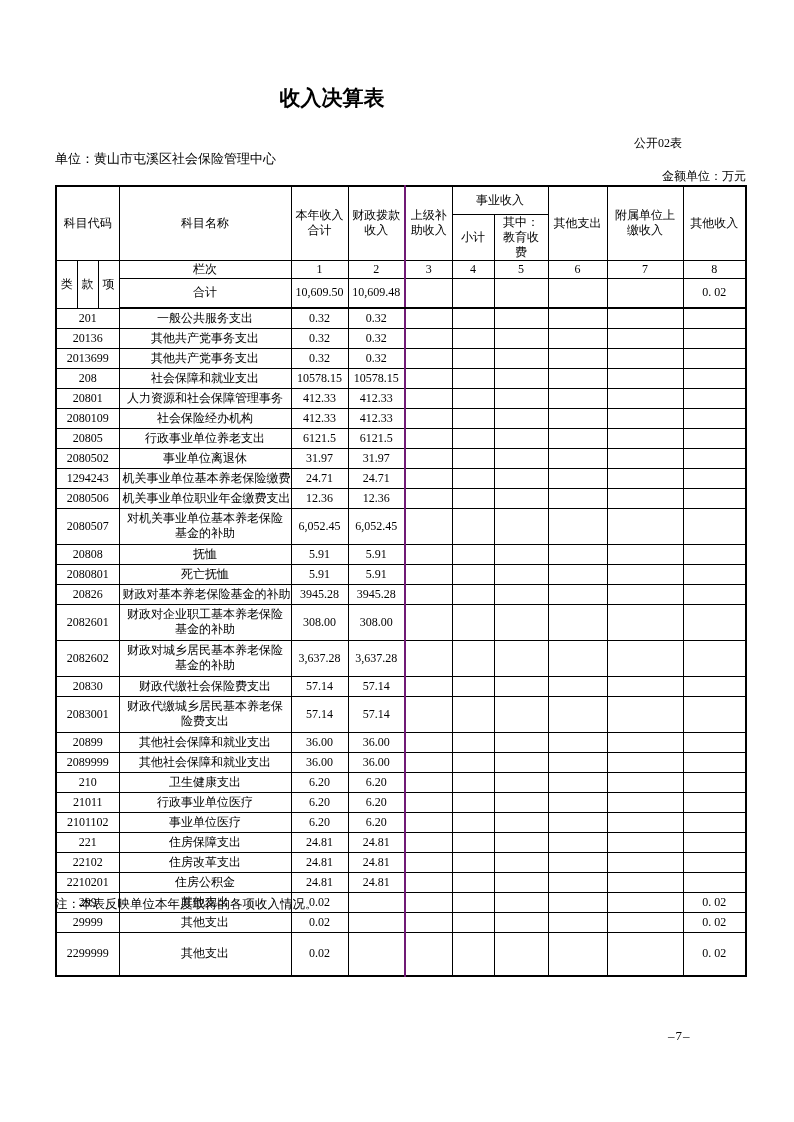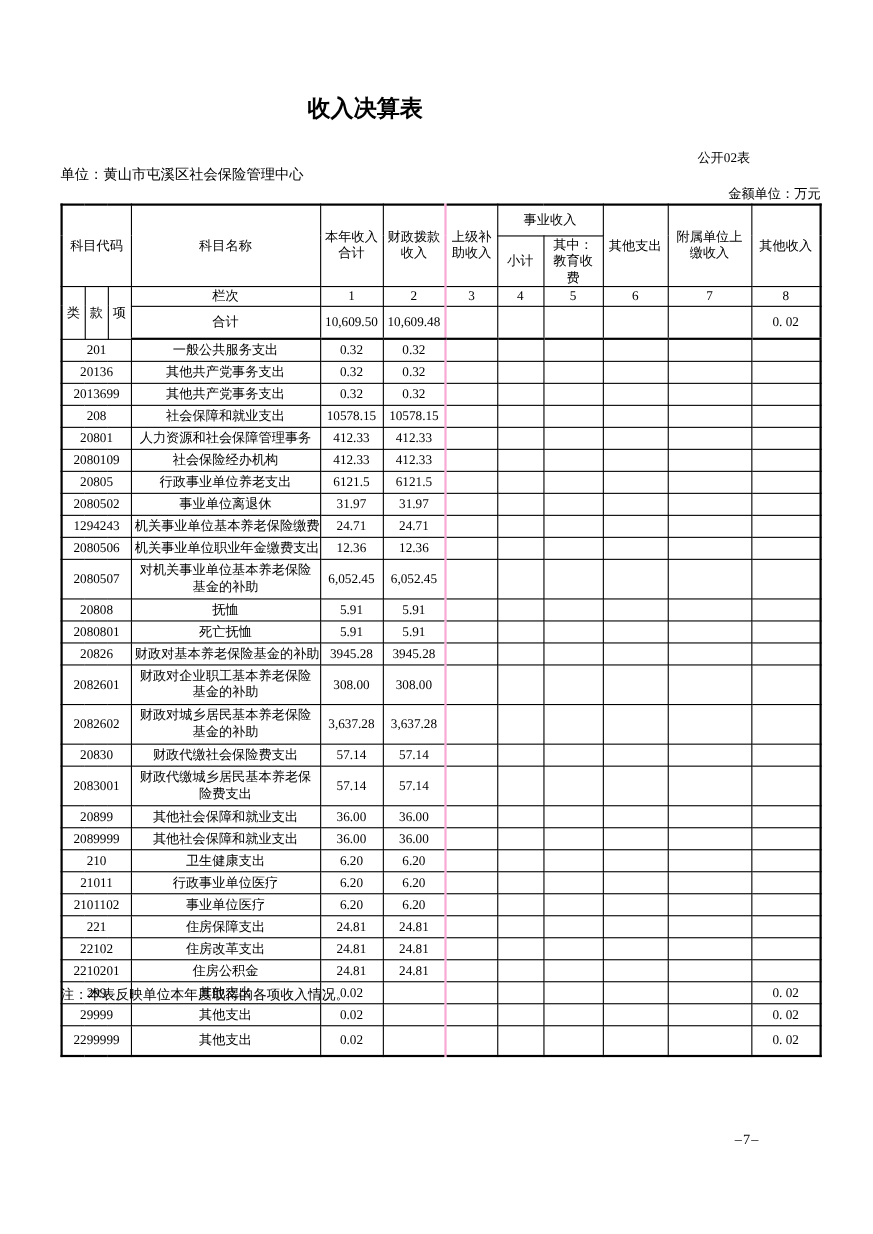--- a/index.html
+++ b/index.html
@@ -20,39 +20,39 @@
   table.income {
     position:absolute; left:55px; top:185px; width:690px;
     border-collapse:collapse; table-layout:fixed;
     border:2px solid #000;
   }
   .income th, .income td {
     border:1px solid #000; padding:0 3px;
     font-size:12px; font-weight:normal; text-align:center;
     vertical-align:middle; overflow:hidden; line-height:1.25;
   }
-  .income .thick-r { border-right:2px solid #f9a8d4; }
+  .income .thick-r { border-right:2px solid #701a75; }
   tr.hdr-top  { height:28px; }
   tr.hdr-sub  { height:44px; }
   tr.colidx-row { height:18px; }
   tr.colidx-row td { font-size:12px;margin-top:31px; }
   tr.total-row { height:30px; }
   tr.total-row td { border-bottom:2px solid #000; }
   .bold { font-weight:bold; }
   .num { text-align:right; padding-right:5px; }
   .code { text-align:left; padding-left:2px; font-size:12.5px; }
   .name {
     text-align:left; padding-left:3px; font-size:11.5px;
     white-space:nowrap;
   }
   .small-name { font-size:10px; }
   tbody tr { height:20px; }
   tbody tr.row-tall { height:36px; }
   tbody tr.row-tall .name { white-space:normal; }
-  tbody tr.row-last { height:28px; }
+  tbody tr.row-last { height:44px; }
 
   .note { position:absolute; top:896px; left:55px; font-size:12.5px; }
   .page-number { position:absolute; top:1028px; left:668px; font-size:13px; letter-spacing:1px; }
 </style>
 </head>
 <body>
 
 <div class="title">收入决算表</div>
 <div class="doc-label">公开02表</div>
 <div class="unit-line">单位：黄山市屯溪区社会保险管理中心</div>

